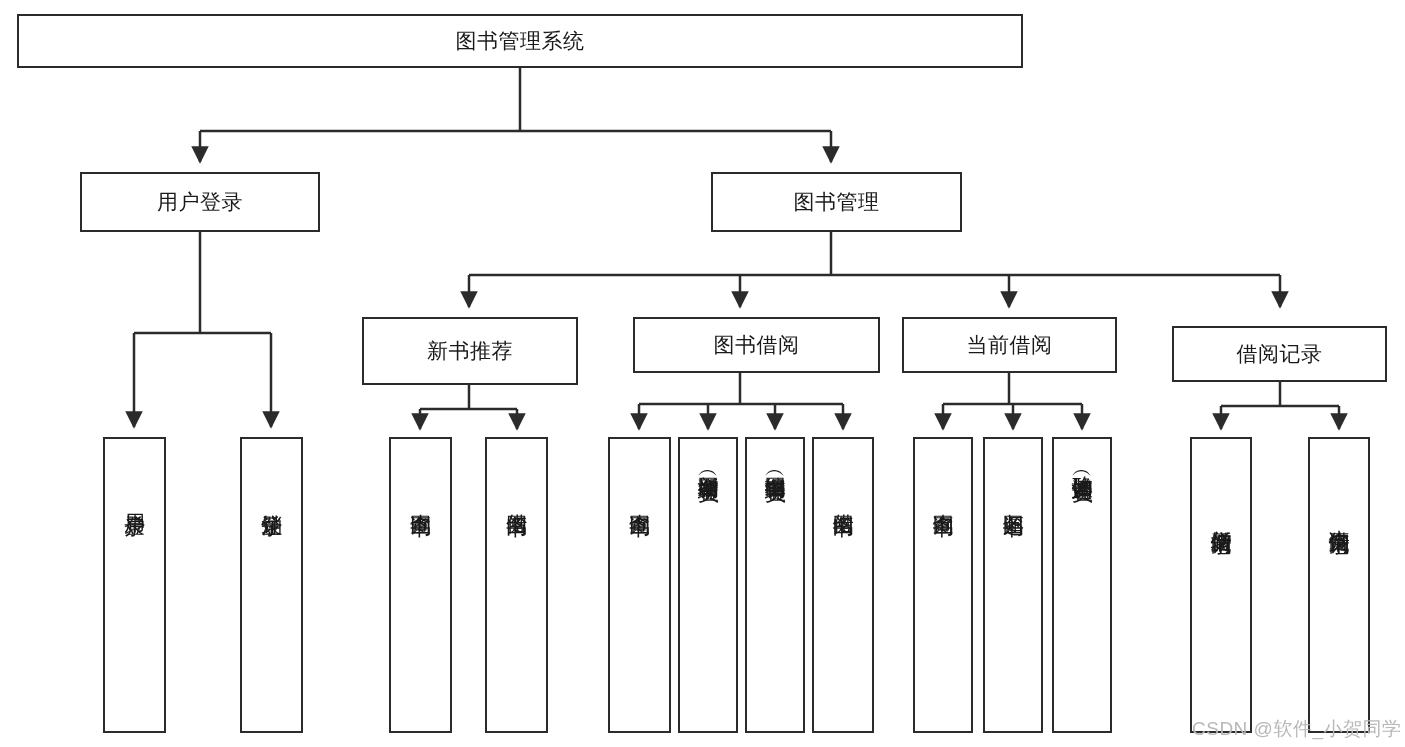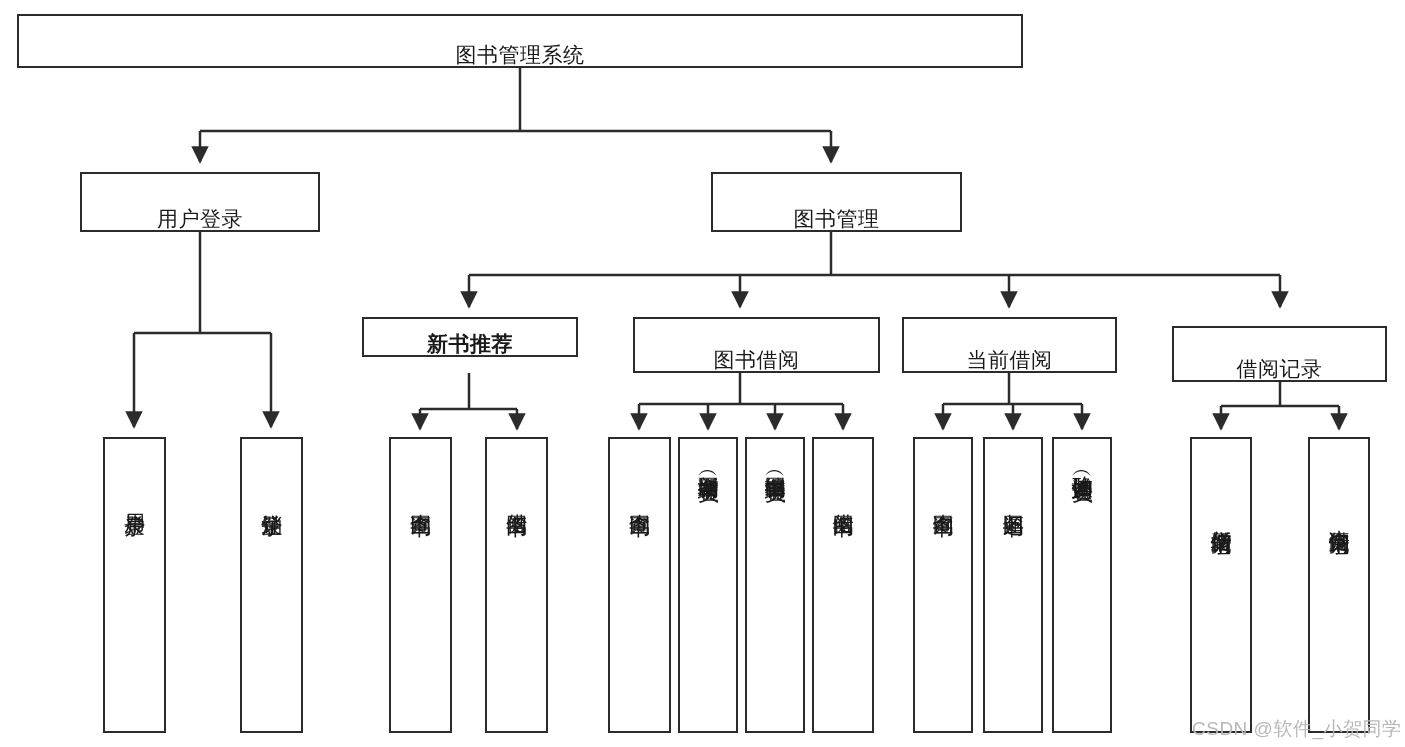--- a/index.html
+++ b/index.html
@@ -25,21 +25,21 @@
     width: 1405px;
     height: 747px;
     pointer-events: none;
   }
   .node {
     position: absolute;
     box-sizing: border-box;
     border: 2.5px solid #2b2b2b;
     background: #ffffff;
     display: flex;
-    align-items: flex-end;
+    align-items: center;
     justify-content: center;
     color: #1a1a1a;
   }
   .node .label {
     display: block;
     text-align: center;
     letter-spacing: 0.5px;
   }
   
   .node.horiz .label {
@@ -140,21 +140,21 @@
     <span class="label">图书管理系统</span>
   </div>
 
   <div class="node horiz" style="left:80px; top:172px; width:240px; height:60px;">
     <span class="label">用户登录</span>
   </div>
   <div class="node horiz" style="left:711px; top:172px; width:251px; height:60px;">
     <span class="label">图书管理</span>
   </div>
 
-  <div class="node horiz" style="left:362px; top:317px; width:216px; height:40px;font-weight:bold;">
+  <div class="node horiz" style="left:362px; top:317px; width:216px; height:68px;">
     <span class="label">新书推荐</span>
   </div>
   <div class="node horiz" style="left:633px; top:317px; width:247px; height:56px;">
     <span class="label">图书借阅</span>
   </div>
   <div class="node horiz" style="left:902px; top:317px; width:215px; height:56px;">
     <span class="label">当前借阅</span>
   </div>
   <div class="node horiz" style="left:1172px; top:326px; width:215px; height:56px;">
     <span class="label">借阅记录</span>

